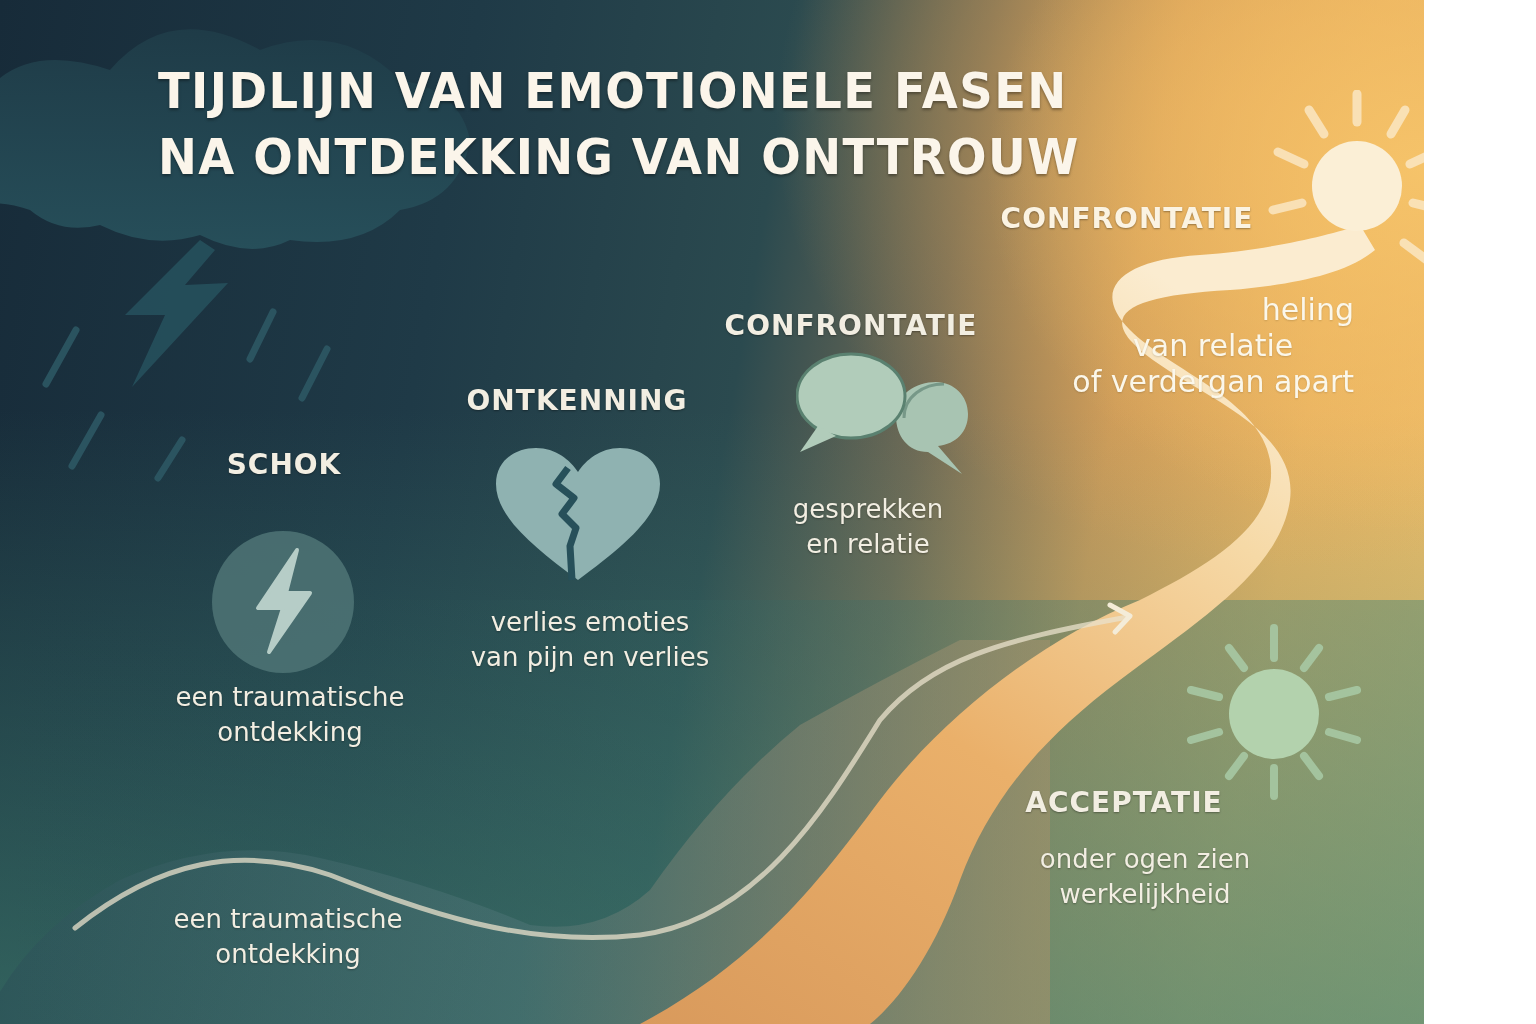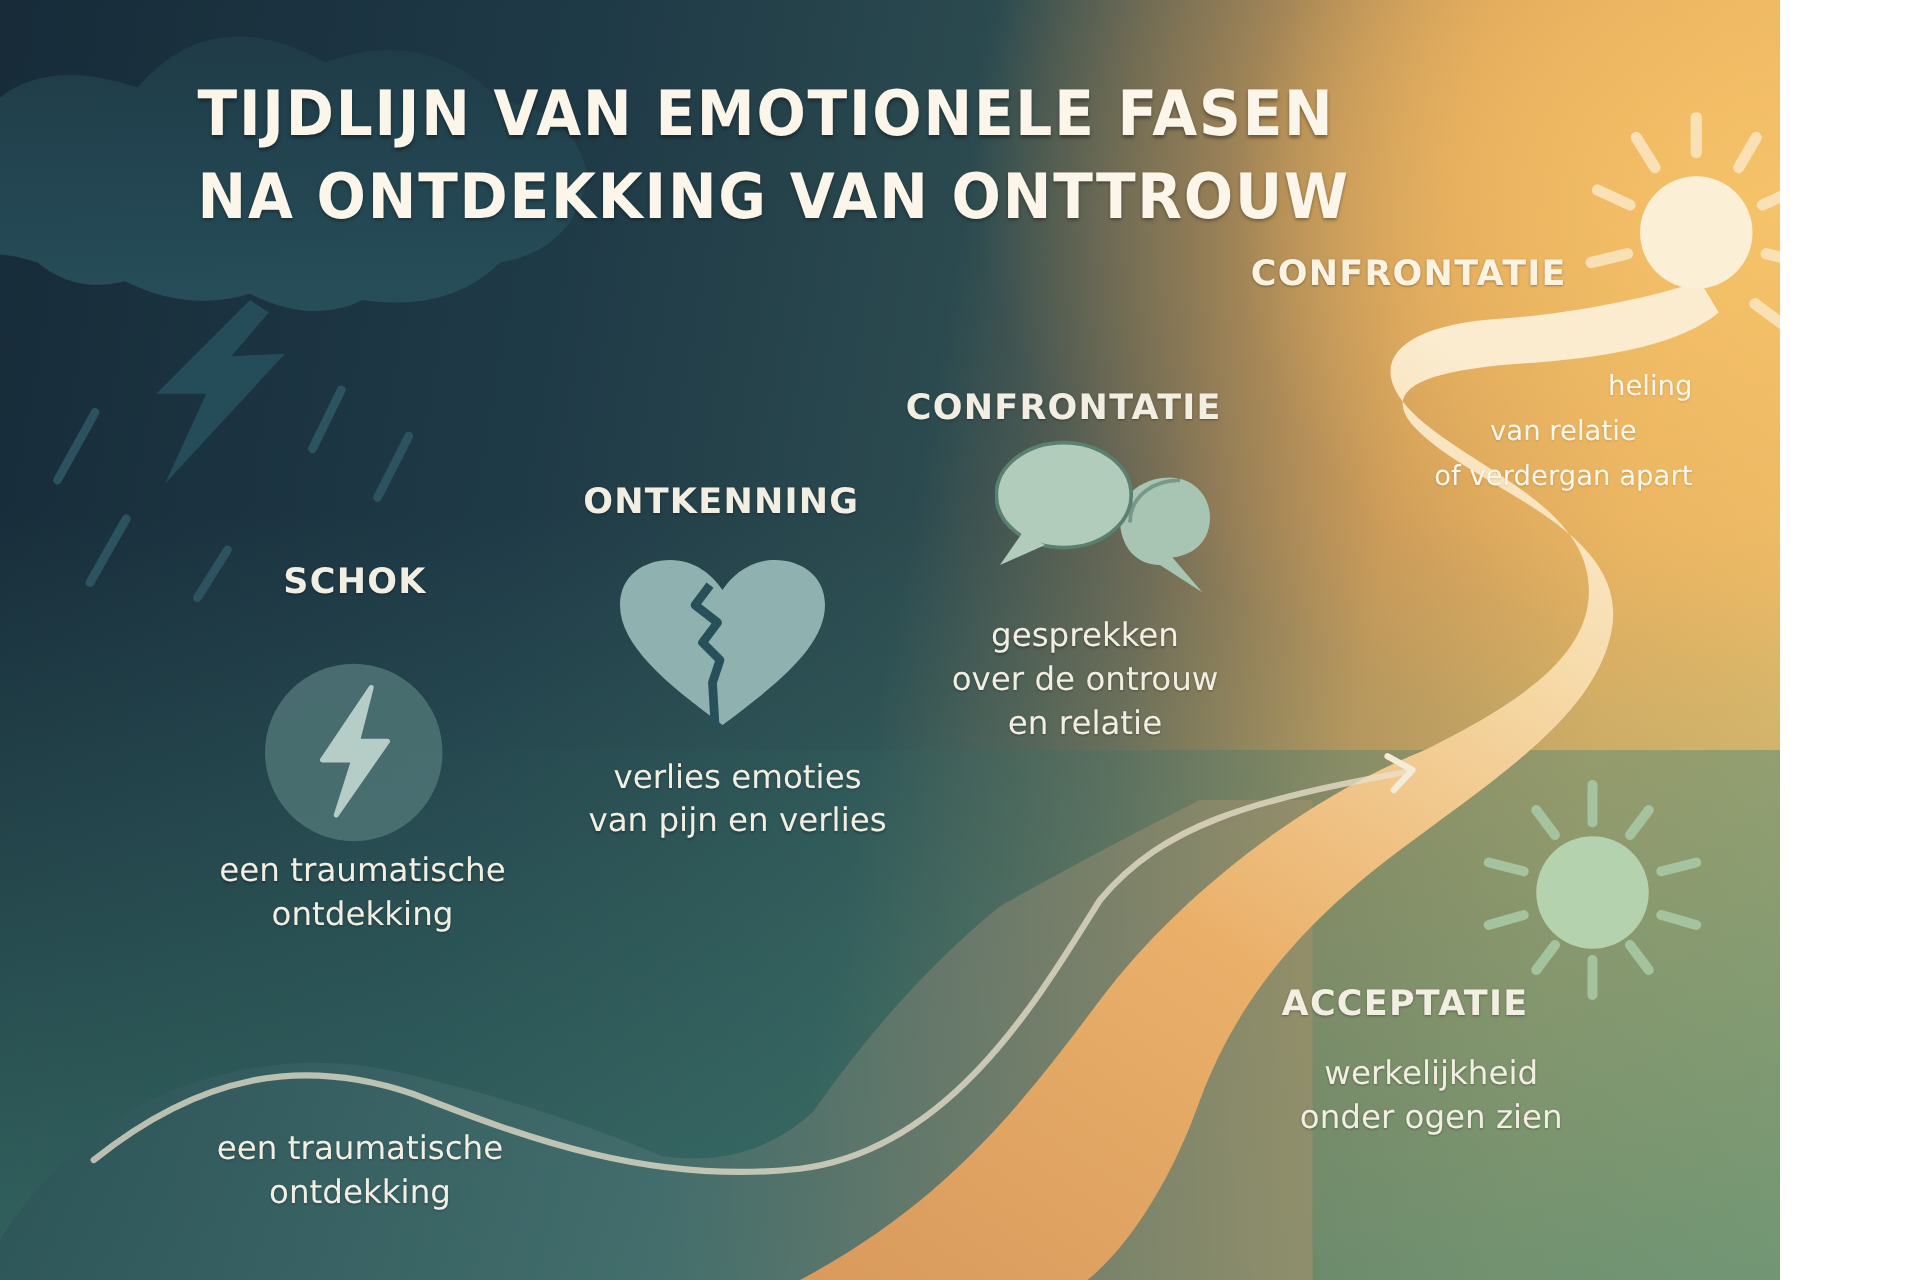--- a/index.html
+++ b/index.html
@@ -18,21 +18,21 @@
     letter-spacing:1.5px; color:#fbf5ea; text-shadow:0 2px 3px rgba(0,0,0,0.35);
     transform:scaleX(0.93); transform-origin:left top; white-space:nowrap; }
   .title span { display:block; }
   .phase-label { position:absolute; font-weight:bold; font-size:28px; letter-spacing:1px;
     color:#f2eee2; text-shadow:0 1px 2px rgba(0,0,0,0.35); white-space:nowrap;
     transform:translateX(-50%); }
   .phase-desc { position:absolute; font-size:26px; line-height:35px; color:#f2eee2;
     text-align:center; text-shadow:0 1px 2px rgba(0,0,0,0.3); white-space:nowrap;
     transform:translateX(-50%); }
   .phase-desc span, .right-desc span { display:block; }
-  .right-desc { position:absolute; font-size:22px; line-height:36px; color:#fbf7ea;
+  .right-desc { position:absolute; font-size:30px; line-height:36px; color:#fbf7ea;
     text-align:right; white-space:nowrap; text-shadow:0 1px 2px rgba(0,0,0,0.15); }
   .right-desc .bold { font-weight:normal;text-align:center; }
   .icon { position:absolute; }
 </style>
 </head>
 <body>
 
 <div id="stage">
 
   <svg id="bg-svg" width="1536" height="1024" viewBox="0 0 1536 1024">
@@ -130,21 +130,20 @@
 
   <div class="phase-label" style="left:851px; top:293px;margin-top:16px;">CONFRONTATIE</div>
   <svg class="icon" style="left:796px; top:352px;" width="172" height="124" viewBox="0 0 172 124">
     <path d="M 100 64 C 100 42, 120 30, 140 30 C 158 30, 172 44, 172 62 C 172 80, 160 92, 142 94 L 166 122 L 132 100 C 112 100, 100 84, 100 64 Z" fill="#a8c4b2"></path>
     <path d="M 108 66 C 108 44, 128 32, 148 32" fill="none" stroke="#567c6c" stroke-width="3" opacity="0.6"></path>
     <ellipse cx="55" cy="44" rx="54" ry="42" fill="#b1ccba" stroke="#5a8170" stroke-width="3"></ellipse>
     <path d="M 22 74 L 4 100 L 40 84 Z" fill="#b1ccba"></path>
   </svg>
   <div class="phase-desc" style="left:868px; top:492px;">
     <span>gesprekken</span>
-    <span>over de ontrouw</span>
     <span>en relatie</span>
   </div>
 
   <div class="phase-label" style="left:1127px; top:202px; color:#fbf3e2;">CONFRONTATIE</div>
   <svg class="icon" style="left:1256px; top:90px;" width="210" height="190" viewBox="0 0 210 190">
     <g stroke="#fbe7c3" stroke-width="9" stroke-linecap="round" opacity="0.85">
       <line x1="101" y1="4" x2="101" y2="32"></line>
       <line x1="53" y1="20" x2="68" y2="44"></line>
       <line x1="149" y1="20" x2="135" y2="44"></line>
       <line x1="22" y1="62" x2="48" y2="74"></line>
@@ -171,21 +170,21 @@
       <line x1="136" y1="154" x2="121" y2="134"></line>
       <line x1="8" y1="68" x2="36" y2="75"></line>
       <line x1="174" y1="68" x2="146" y2="75"></line>
       <line x1="8" y1="118" x2="36" y2="110"></line>
       <line x1="174" y1="118" x2="146" y2="110"></line>
     </g>
     <circle cx="91" cy="92" r="45" fill="#b3d2ad"></circle>
   </svg>
   <div class="phase-label" style="left:1124px; top:786px;">ACCEPTATIE</div>
   <div class="phase-desc" style="left:1145px; top:842px;">
+    <span>onder ogen zien</span>
     <span>werkelijkheid</span>
-    <span>onder ogen zien</span>
   </div>
 
   <div class="phase-desc" style="left:288px; top:902px;">
     <span>een traumatische</span>
     <span>ontdekking</span>
   </div>
 </div>
 
 </body></html>

